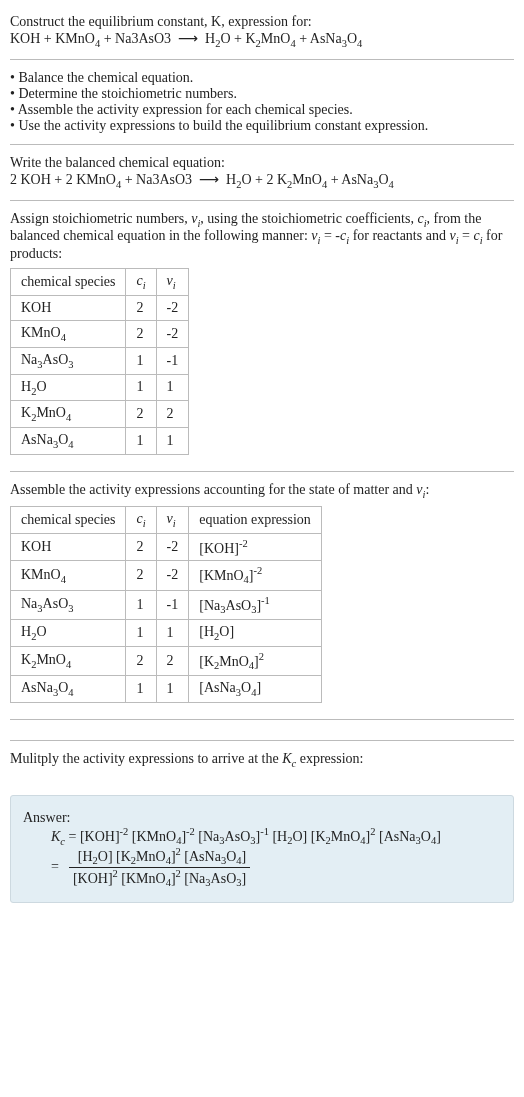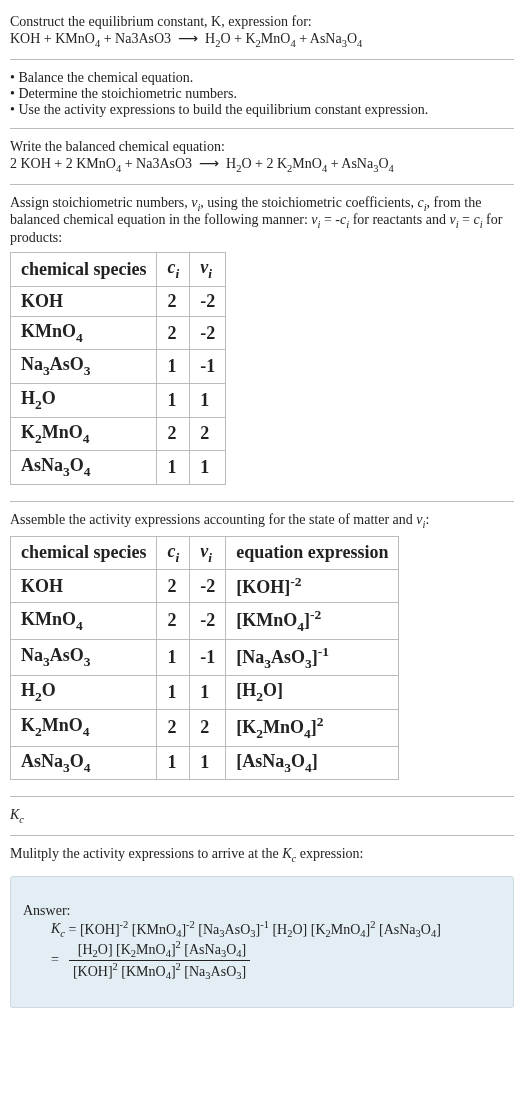--- a/index.html
+++ b/index.html
@@ -32,32 +32,32 @@
   }
   table.data {
     border-collapse: collapse;
     margin-top: 6px;
     margin-bottom: 6px;
   }
   table.data th, table.data td {
     border: 1px solid #bbb;
     padding: 4px 10px;
     text-align: left;
-    font-weight: bold;
-    font-size: 18px;
+    font-weight: normal;
+    font-size: 14px;
   }
   table.data th {
     background: #fff;
   }
   .answer-box {
     background: #e3eef4;
     border: 1px solid #cdd9e0;
     border-radius: 3px;
-    padding: 26px 12px;
-    margin-top: 6px;
+    padding: 14px 12px;
+    margin-top: 20px;
   }
   .answer-box .indent {
     margin-left: 28px;
   }
   .frac {
     display: inline-block;
     vertical-align: middle;
     text-align: right;
     margin: 0 3px;
   }
@@ -77,20 +77,21 @@
 
 <div class="block">
   <div>Construct the equilibrium constant, K, expression for:</div>
   <div class="eq">KOH + KMnO<sub>4</sub> + Na3AsO3 &nbsp;⟶&nbsp; H<sub>2</sub>O + K<sub>2</sub>MnO<sub>4</sub> + AsNa<sub>3</sub>O<sub>4</sub></div>
 </div>
 <div class="rule"></div>
 
 <div class="block">
   <div>• Balance the chemical equation.</div>
   <div>• Determine the stoichiometric numbers.</div>
+  <div>• Assemble the activity expression for each chemical species.</div>
   <div>• Use the activity expressions to build the equilibrium constant expression.</div>
 </div>
 <div class="rule"></div>
 
 <div class="block">
   <div>Write the balanced chemical equation:</div>
   <div class="eq">2 KOH + 2 KMnO<sub>4</sub> + Na3AsO3 &nbsp;⟶&nbsp; H<sub>2</sub>O + 2 K<sub>2</sub>MnO<sub>4</sub> + AsNa<sub>3</sub>O<sub>4</sub></div>
 </div>
 <div class="rule"></div>
 
@@ -183,21 +184,20 @@
           <td>1</td>
           <td>1</td>
           <td>[AsNa<sub>3</sub>O<sub>4</sub>]</td>
         </tr>
   </tbody>
     </table>
 </div>
 <div class="rule"></div>
 
 <div class="block">
-  <div><span class="ital">K<sub>c</sub></span></div>
 </div>
 <div class="rule"></div>
 
 <div class="block">
   <div>Mulitply the activity expressions to arrive at the <span class="ital">K<sub>c</sub></span> expression:</div>
 </div>
 
 <div class="answer-box">
   <div>Answer:</div>
   <div class="indent">

